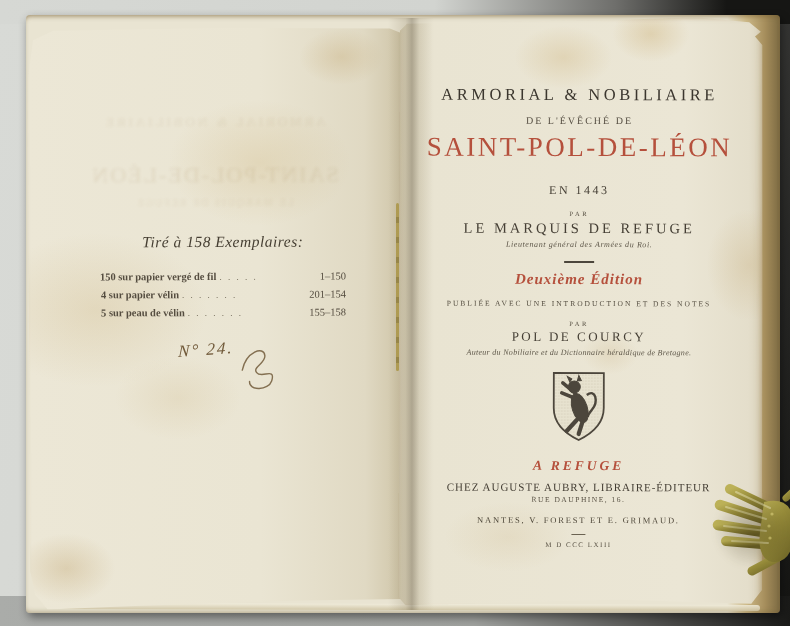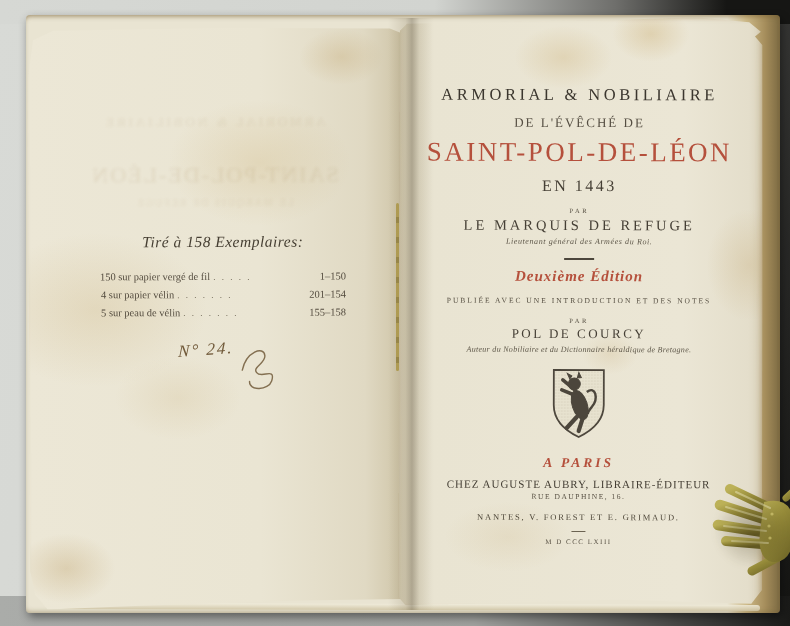--- a/index.html
+++ b/index.html
@@ -47,39 +47,39 @@
   .ghost{position:absolute;width:100%;text-align:center;color:#97733d;transform:scaleX(-1);
     filter:blur(1.6px);pointer-events:none;}
   .ghost-1{top:92px;font-size:13px;letter-spacing:3px;opacity:.10;}
   .ghost-2{top:140px;font-size:22px;letter-spacing:2px;opacity:.12;}
   .ghost-3{top:175px;font-size:10px;letter-spacing:2px;opacity:.09;}
   
   .limitation{position:absolute;left:60px;top:211px;width:270px;color:#4a4338;}
   .lim-title{text-align:center;font-style:italic;font-size:15.5px;letter-spacing:.5px;margin-bottom:17px;color:#463f33;}
   .lim-rows{margin:0 auto;width:246px;}
   .lim-row{display:flex;align-items:baseline;font-size:10.5px;line-height:18px;color:#554d40;}
-  .lim-label{white-space:nowrap;}
+  .lim-label{white-space:nowrap;font-weight:bold;}
   .lim-leader{flex:1;overflow:hidden;white-space:nowrap;padding:0 3px;letter-spacing:2px;color:#6b6352;font-size:9px;}
   .lim-range{white-space:nowrap;}
   .r1 .lim-label{margin-left:0;}
   .r2 .lim-label,.r3 .lim-label{margin-left:1px;}
   .copy-number{position:absolute;left:150px;top:318px;font-style:italic;font-size:17px;color:#715a3a;
     transform:rotate(-4deg) skewX(-6deg);letter-spacing:2px;}
   .paraph{position:absolute;left:208px;top:322px;transform:rotate(-6deg);}
   .imprint-box{position:absolute;left:64px;top:462px;width:252px;height:47px;
     border:1px solid rgba(120,100,70,.28);box-sizing:border-box;}
   .imprint-rule{width:118px;height:2px;background:#4c463c;margin:10px auto 5px auto;}
   .imprint-text{text-align:center;font-style:italic;font-size:7.5px;letter-spacing:.4px;color:#6b6456;}
   
   .tp{position:absolute;left:6px;top:0;width:348px;text-align:center;color:#453f35;}
   .tp div{position:relative;}
   .t-armorial{margin-top:69px;font-size:16.5px;letter-spacing:3.5px;color:#3b362e;}
-  .t-eveche{margin-top:10px;font-size:13px;letter-spacing:2px;color:#554e42;}
+  .t-eveche{margin-top:10px;font-size:10px;letter-spacing:2px;color:#554e42;}
   .t-main{margin-top:6px;font-size:27px;letter-spacing:2.5px;color:#b5503c;}
-  .t-year{margin-top:9px;font-size:16px;letter-spacing:2.5px;}
+  .t-year{margin-top:20px;font-size:12px;letter-spacing:2.5px;}
   .t-par{margin-top:12px;font-size:6.5px;letter-spacing:2.5px;color:#5a5346;}
   .t-author1{margin-top:3px;font-size:14.5px;letter-spacing:3px;}
   .t-author1-sub{margin-top:3px;font-style:italic;font-size:8px;letter-spacing:.6px;color:#5d5648;}
   .t-rule1{width:30px;height:2px;background:#4c463c;margin:12px auto 0 auto;}
   .t-edition{margin-top:8px;font-style:italic;font-size:15px;letter-spacing:1px;color:#b5503c;font-weight:bold;}
   .t-edition-sub{margin-top:11px;font-size:7.5px;letter-spacing:2px;color:#564f42;}
   .t-par2{margin-top:12px;font-size:6.5px;letter-spacing:2.5px;color:#5a5346;}
   .t-author2{margin-top:2px;font-size:13px;letter-spacing:2.5px;}
   .t-author2-sub{margin-top:3px;font-style:italic;font-size:8px;letter-spacing:.3px;color:#5d5648;}
   .t-shield{margin-top:11px;height:82px;}
@@ -170,21 +170,21 @@
             <path d="M21 14 l-2.5 -5.5 4.5 2.5 z"></path>
             <path d="M28.5 13 l1.5 -5.5 2.5 5 z"></path>
             <path d="M26 25 L14 15" stroke-width="3.6" stroke-linecap="round"></path>
             <path d="M28 31 L13 25" stroke-width="3.6" stroke-linecap="round"></path>
             <path d="M28 52 L18 63" stroke-width="4.2" stroke-linecap="round"></path>
             <path d="M34 53 L30 66" stroke-width="4.2" stroke-linecap="round"></path>
           </g>
         </svg>
       </div>
 
-      <div class="t-city">A PARIS</div>
+      <div class="t-city">A REFUGE</div>
       <div class="t-publisher">CHEZ AUGUSTE AUBRY, LIBRAIRE-ÉDITEUR</div>
       <div class="t-address">RUE DAUPHINE, 16.</div>
       <div class="t-printer">NANTES, V. FOREST ET E. GRIMAUD.</div>
       <div class="t-rule2"></div>
       <div class="t-date">M D CCC LXIII</div>
     </div>
   </div>
 
   <div class="gutter"></div>
   <div class="stitch"></div>

